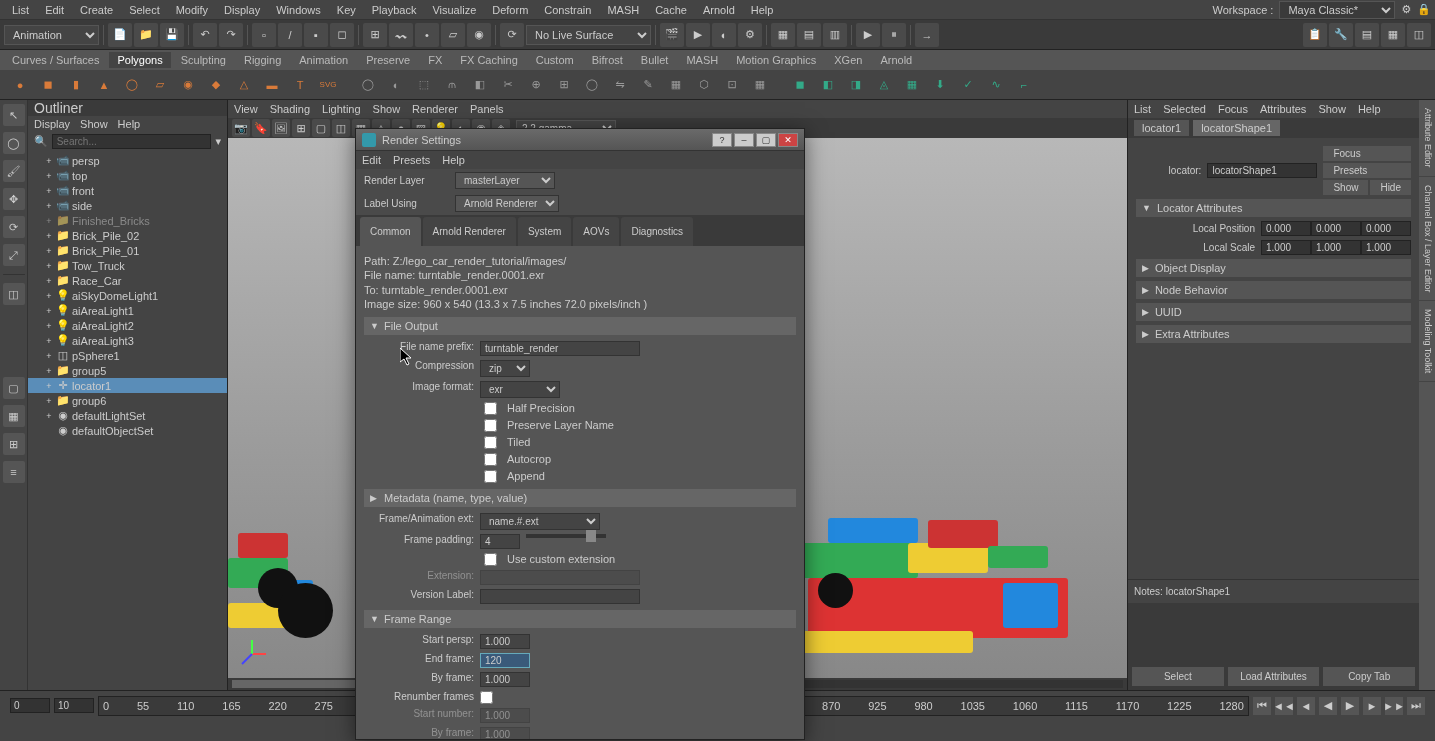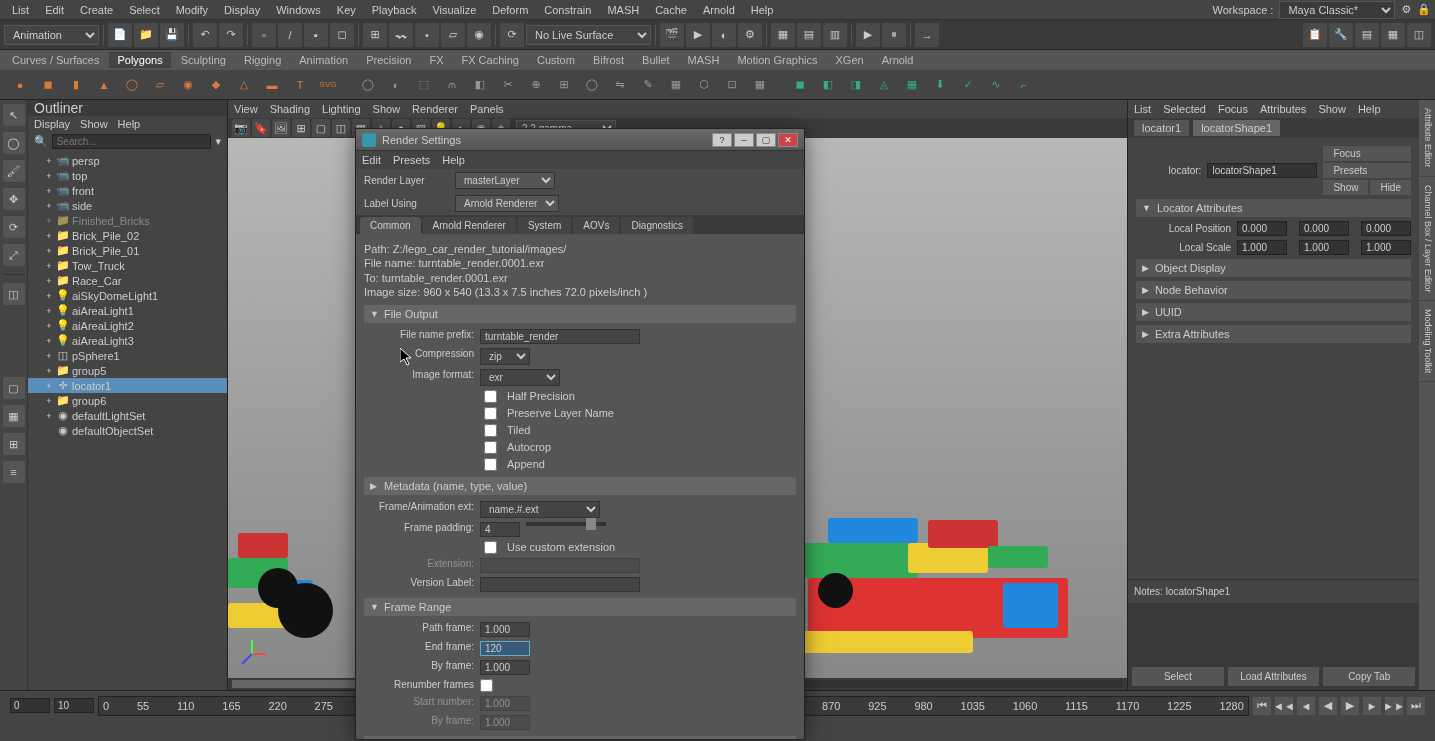--- a/index.html
+++ b/index.html
@@ -41,21 +41,21 @@
 .attr-tabs { height:20px; display:flex; align-items:center; padding:0 6px; gap:4px; background:#3a3a3a; }
 .attr-tabs .t { padding:2px 8px; background:#555; cursor:pointer; }
 .attr-tabs .t.active { background:#666; }
 .attr-body { flex:1; padding:8px; overflow:auto; }
 .attr-row { display:flex; align-items:center; margin-bottom:4px; gap:6px; }
 .attr-row label { width:120px; text-align:right; font-size:10px; }
 .attr-row input { background:#333; border:1px solid #222; color:#ccc; padding:1px 4px; font-size:10px; width:110px; }
 .attr-row .btn { background:#555; padding:2px 10px; cursor:pointer; font-size:10px; }
 .attr-section { background:#555; padding:3px 6px; margin-bottom:4px; display:flex; align-items:center; gap:6px; cursor:pointer; font-size:11px; }
 .attr-section .arrow { font-size:9px; }
-.attr-triple { display:flex; gap:12px; }
+.attr-triple { display:flex; gap:0; }
 .attr-triple input { width:50px; background:#333; border:1px solid #222; color:#ccc; padding:1px 4px; font-size:10px; }
 .btn-row { display:flex; gap:4px; padding:4px; background:#3a3a3a; }
 .btn-row .b { flex:1; background:#555; padding:4px; text-align:center; cursor:pointer; font-size:10px; }
 .notes { padding:6px; font-size:10px; border-top:1px solid #333; }
 .side-tabs { width:16px; background:#555; display:flex; flex-direction:column; }
 .side-tab { writing-mode:vertical-rl; padding:8px 2px; font-size:9px; cursor:pointer; border-bottom:1px solid #444; text-align:center; }
 .timeline { height:30px; background:#444; border-top:1px solid #222; display:flex; align-items:center; padding:0 10px; gap:4px; }
 .timeline .tickbar { flex:1; height:20px; background:#3a3a3a; position:relative; border:1px solid #222; }
 .timeline .tickbar .ticks { display:flex; justify-content:space-between; padding:0 4px; font-size:9px; color:#999; height:100%; align-items:center; }
 .timeline input { width:40px; background:#333; border:1px solid #222; color:#ccc; padding:1px 3px; font-size:10px; }
@@ -66,21 +66,21 @@
 .dlg-title .logo { width:14px; height:14px; background:#39a; border-radius:2px; }
 .dlg-title .winbtns { margin-left:auto; display:flex; gap:2px; }
 .dlg-title .winbtns span { width:20px; height:14px; background:#ccc; display:flex; align-items:center; justify-content:center; font-size:9px; color:#333; cursor:pointer; border:1px solid #888; }
 .dlg-title .winbtns span.close { background:#c44; color:#fff; }
 .dlg-menu { height:18px; display:flex; align-items:center; padding:0 6px; gap:12px; background:#444; }
 .dlg-row { display:flex; align-items:center; padding:3px 8px; gap:16px; }
 .dlg-row label { width:75px; text-align:left; font-size:10px; }
 .dlg-row select,.dlg-row input { background:#555; border:1px solid #333; color:#ccc; padding:1px 4px; font-size:10px; }
 .dlg-row select { min-width:100px; }
 .dlg-tabs { display:flex; background:#3a3a3a; padding:2px 4px 0; gap:2px; }
-.dlg-tabs .dt { padding:3px 10px; background:#444; cursor:pointer; font-size:10px; border-top-left-radius:3px; border-top-right-radius:3px; }
+.dlg-tabs .dt { padding:9px 10px; background:#444; cursor:pointer; font-size:10px; border-top-left-radius:3px; border-top-right-radius:3px; }
 .dlg-tabs .dt.active { background:#555; }
 .dlg-body { flex:1; background:#555; padding:6px 8px; overflow:auto; font-size:10px; }
 .dlg-info { font-size:9px; color:#bbb; padding:2px 0; line-height:1.3; margin-bottom:4px; }
 .dlg-sec { background:#666; padding:3px 6px; margin:4px 0; display:flex; align-items:center; gap:6px; cursor:pointer; }
 .dlg-sec .ar { font-size:9px; width:8px; }
 .dlg-field { display:flex; align-items:flex-start; padding:2px 0; gap:6px; }
 .dlg-field label { width:110px; text-align:right; font-size:10px; }
 .dlg-field input[type=text] { flex:1; max-width:160px; background:#444; border:1px solid #333; color:#ccc; padding:1px 4px; font-size:10px; }
 .dlg-field select { background:#444; border:1px solid #333; color:#ccc; padding:1px 4px; font-size:10px; min-width:80px; }
 .dlg-field.chk { padding-left:120px; }
@@ -168,21 +168,21 @@
     <div class="tb-icon">◫</div>
   </div>
 </div>
 
 <div class="shelf-tabs">
   <span class="tab">Curves / Surfaces</span>
   <span class="tab active">Polygons</span>
   <span class="tab">Sculpting</span>
   <span class="tab">Rigging</span>
   <span class="tab">Animation</span>
-  <span class="tab">Precision</span>
+  <span class="tab">Preserve</span>
   <span class="tab">FX</span>
   <span class="tab">FX Caching</span>
   <span class="tab">Custom</span>
   <span class="tab">Bifrost</span>
   <span class="tab">Bullet</span>
   <span class="tab">MASH</span>
   <span class="tab">Motion Graphics</span>
   <span class="tab">XGen</span>
   <span class="tab">Arnold</span>
 </div>
@@ -636,21 +636,21 @@
       </div>
     <div class="dlg-field">
         <label>Version Label:</label>
         <input type="text" style="">
       </div>
     <div class="dlg-sec">
         <span class="ar">▼</span>
         <span>Frame Range</span>
       </div>
     <div class="dlg-field">
-        <label>Path frame:</label>
+        <label>Start persp:</label>
         <input type="text" style="max-width: 50px;" value="1.000">
       </div>
     <div class="dlg-field">
         <label>End frame:</label>
         <input type="text" class="active" style="max-width: 50px;" value="120">
       </div>
     <div class="dlg-field">
         <label>By frame:</label>
         <input type="text" style="max-width: 50px;" value="1.000">
       </div>

